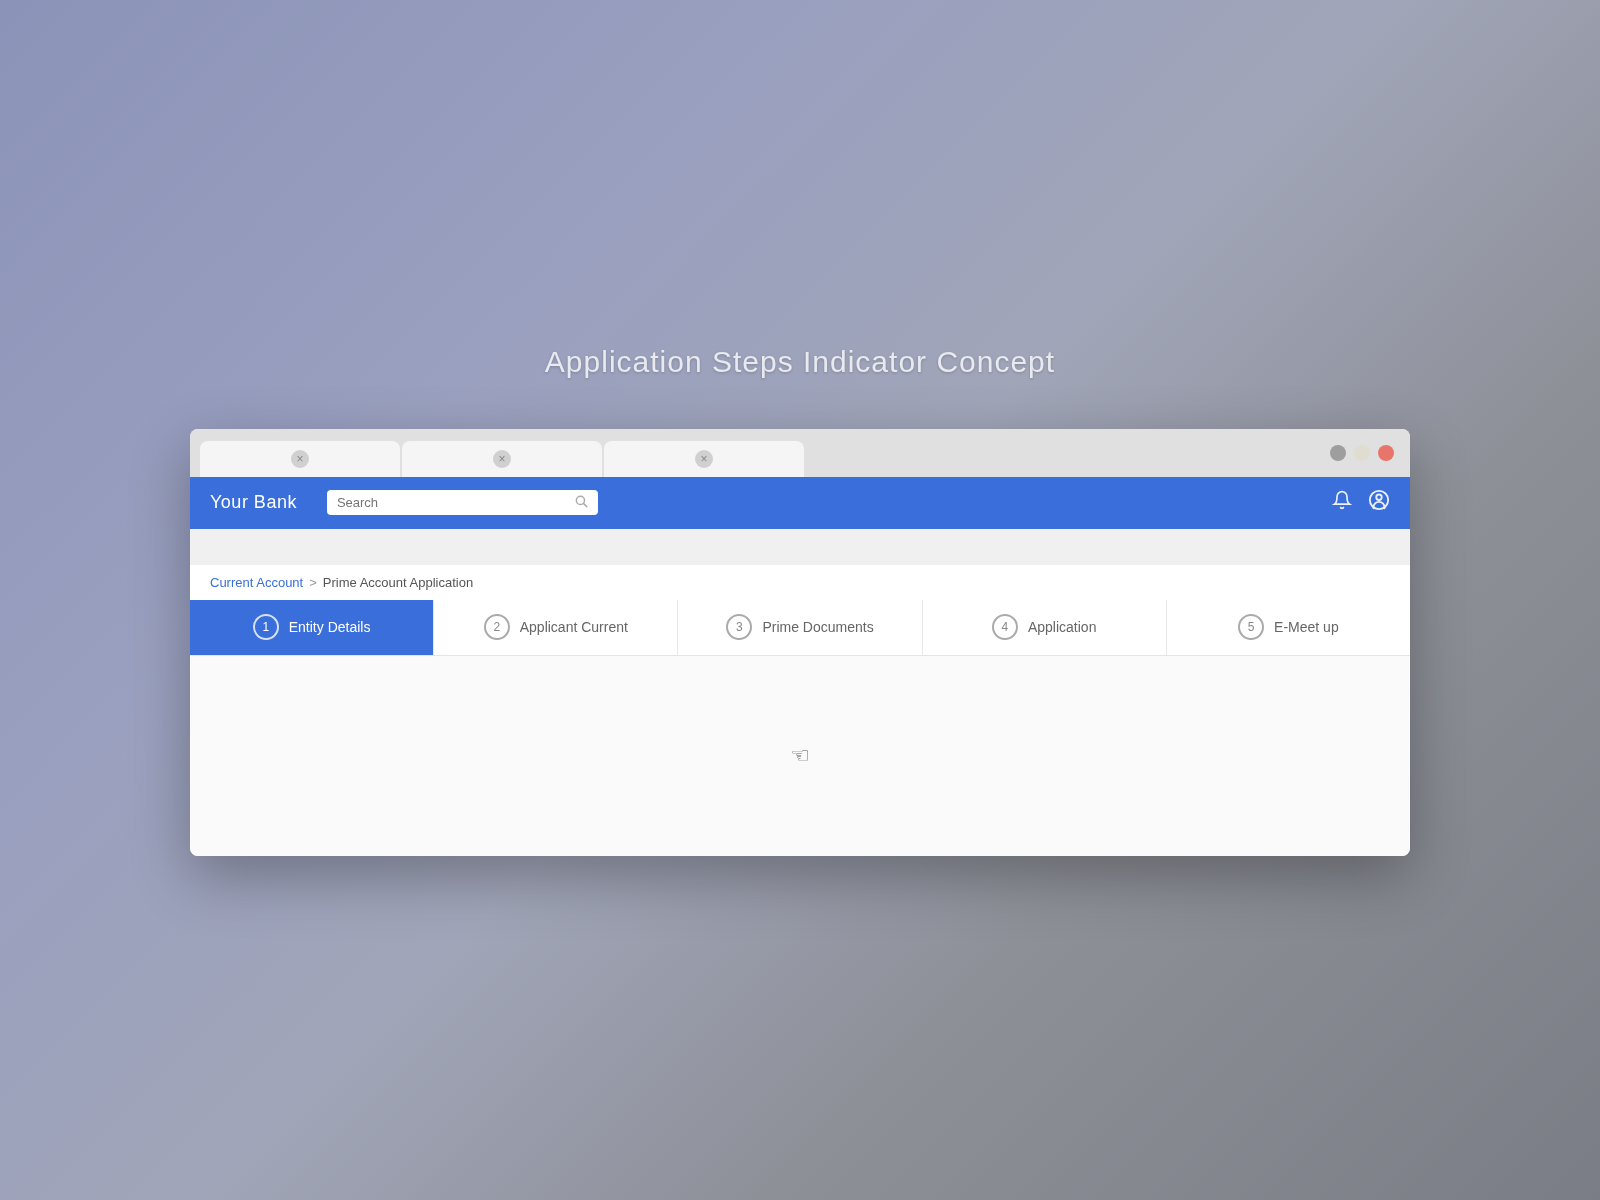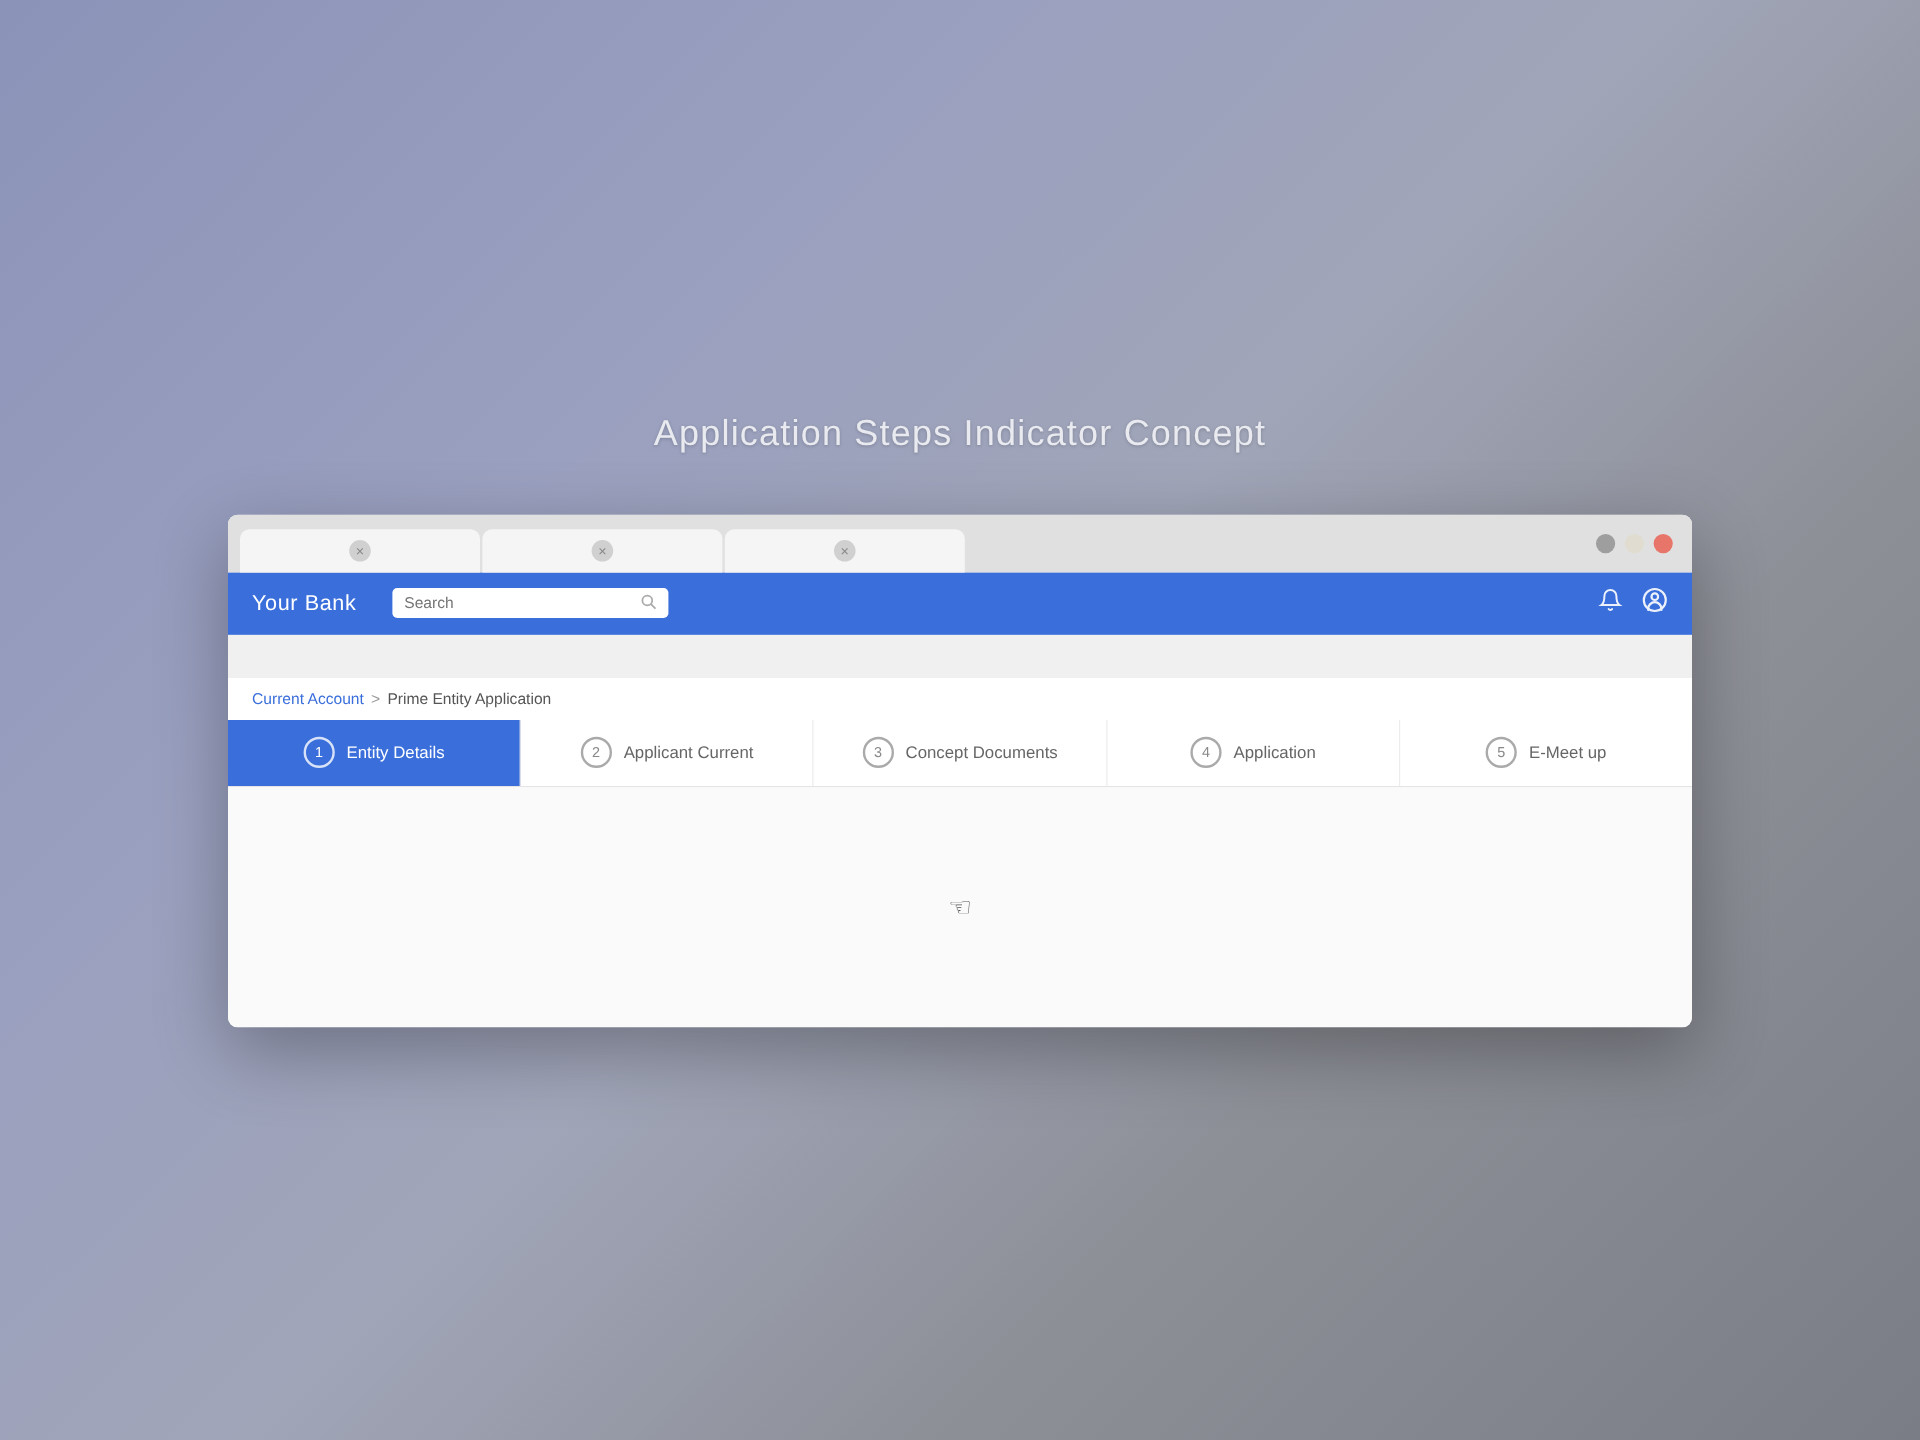--- a/index.html
+++ b/index.html
@@ -104,21 +104,21 @@
       letter-spacing: 0.5px;
       margin-right: 10px;
     }
 
     .search-box {
       display: flex;
       align-items: center;
       background: white;
       border-radius: 4px;
       padding: 4px 10px;
-      width: 230px;
+      width: 271px;
       gap: 6px;
     }
 
     .search-input {
       border: none;
       outline: none;
       font-size: 13px;
       color: #999;
       background: transparent;
       flex: 1;
@@ -304,35 +304,35 @@
           <circle cx="12" cy="9" r="3"></circle>
           <path d="M6 21v-1a6 6 0 0 1 12 0v1"></path>
         </svg>
       </span>
     </div>
   </div>
 
   <div class="breadcrumb">
     <a class="breadcrumb-link">Current Account</a>
     <span class="breadcrumb-separator">&gt;</span>
-    <span class="breadcrumb-current">Prime Entity Application</span>
+    <span class="breadcrumb-current">Prime Account Application</span>
   </div>
 
   <div class="steps-bar" id="steps-bar">
   <div class="step active">
         <span class="step-number">1</span>
         <span class="step-label">Entity Details</span>
       </div>
       <div class="step inactive">
         <span class="step-number">2</span>
         <span class="step-label">Applicant Current</span>
       </div>
       <div class="step inactive">
         <span class="step-number">3</span>
-        <span class="step-label">Concept Documents</span>
+        <span class="step-label">Prime Documents</span>
       </div>
       <div class="step inactive">
         <span class="step-number">4</span>
         <span class="step-label">Application</span>
       </div>
       <div class="step inactive">
         <span class="step-number">5</span>
         <span class="step-label">E-Meet up</span>
       </div>
     </div>

